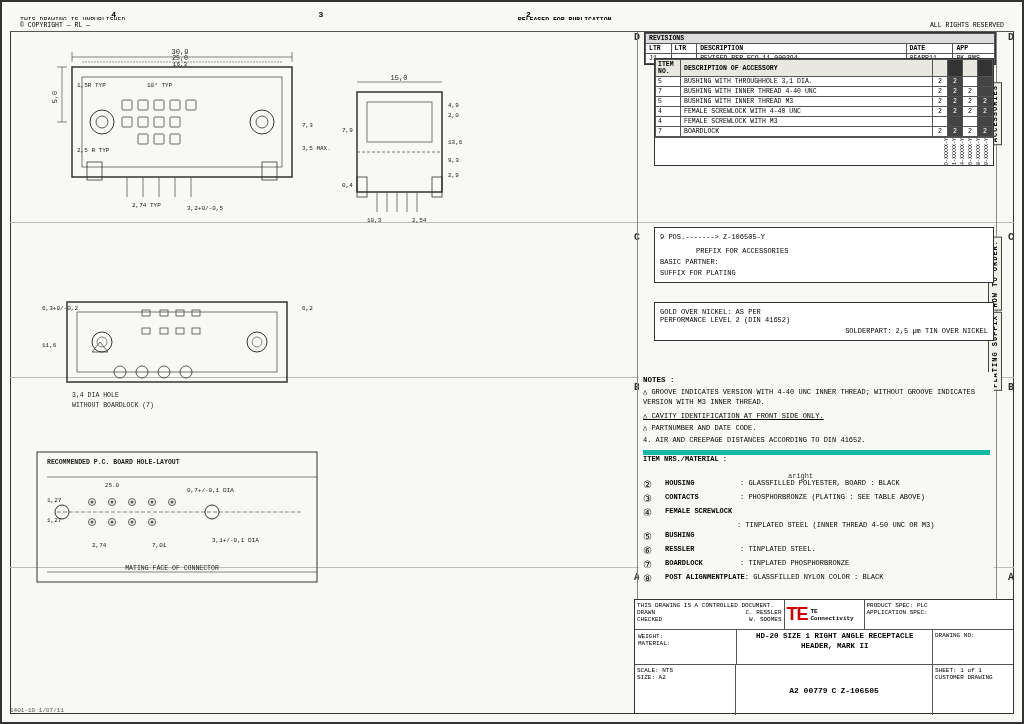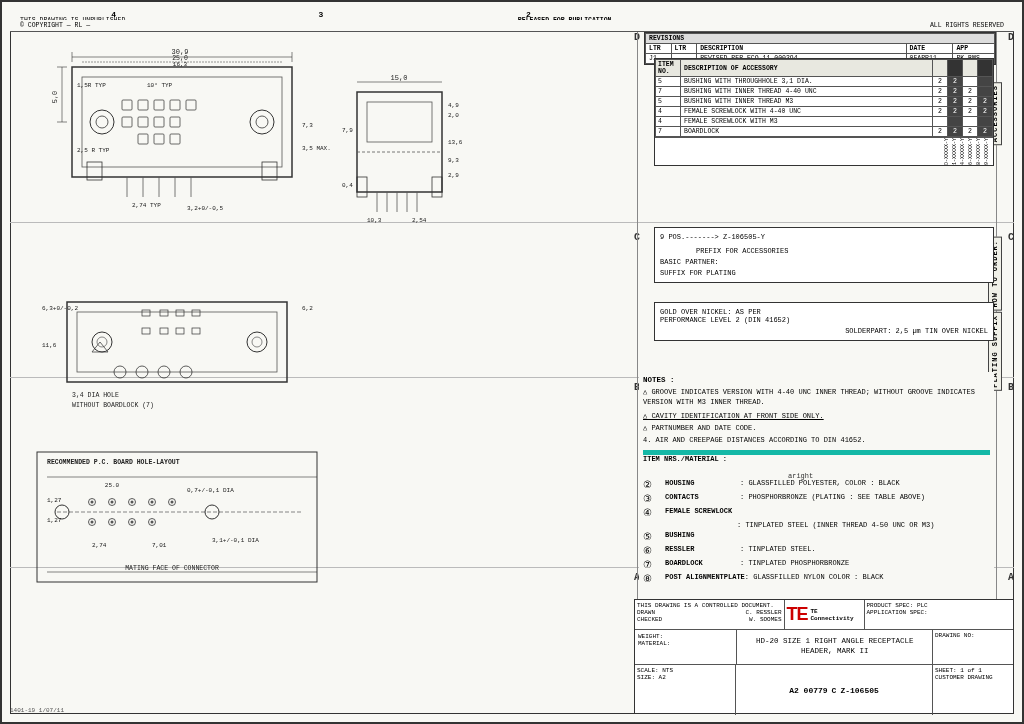--- a/index.html
+++ b/index.html
@@ -362,21 +362,21 @@
     <div style="font-weight:bold;margin-bottom:4px;font-size:7.5px;">NOTES :</div>
     <div style="margin-bottom:4px;line-height:1.4;">△ GROOVE INDICATES VERSION WITH 4-40 UNC INNER THREAD; WITHOUT GROOVE INDICATES VERSION WITH M3 INNER THREAD.</div>
     <div style="margin-bottom:4px;text-decoration:underline;">△ CAVITY IDENTIFICATION AT FRONT SIDE ONLY.</div>
     <div style="margin-bottom:4px;">△ PARTNUMBER AND DATE CODE.</div>
     <div style="margin-bottom:6px;">4. AIR AND CREEPAGE DISTANCES ACCORDING TO DIN 41652.</div>
 
     <div style="font-weight:bold;margin-bottom:16px;border-top:5px solid #14b8a6;">ITEM NRS./MATERIAL :</div>
     <div style="margin-bottom:2px;display:flex;">
       <span style="min-width:18px;font-size:10px;margin-right:4px;">②</span>
       <span style="min-width:75px;font-weight:bold;">HOUSING</span>
-      <span>: GLASSFILLED POLYESTER, COLOR : BLACK</span>
+      <span>: GLASSFILLED POLYESTER, BOARD : BLACK</span>
     </div>
     <div style="margin-bottom:2px;display:flex;">
       <span style="min-width:18px;font-size:10px;margin-right:4px;">③</span>
       <span style="min-width:75px;font-weight:bold;">CONTACTS</span>
       <span>: PHOSPHORBRONZE (PLATING : SEE TABLE ABOVE)</span>
     </div>
     <div style="margin-bottom:2px;display:flex;">
       <span style="min-width:18px;font-size:10px;margin-right:4px;">④</span>
       <span style="min-width:75px;font-weight:bold;">FEMALE SCREWLOCK</span>
     </div>
@@ -425,21 +425,21 @@
         <div>PRODUCT SPEC: <span>PLC</span></div>
         <div>APPLICATION SPEC:</div>
       </div>
     </div>
 
     <div style="display:flex;border-bottom:1px solid #555;height:35px;">
       <div style="flex:1;border-right:1px solid #555;padding:3px;font-size:6px;">
         <div>WEIGHT:</div>
         <div>MATERIAL:</div>
       </div>
-      <div style="flex:2;display:flex;align-items:center;justify-content:center;padding:2px;font-size:7.5px;font-weight:normal;text-align:center;border-right:1px solid #555;">
+      <div style="flex:2;display:flex;justify-content:center;padding:2px;font-size:7.5px;font-weight:bold;text-align:center;border-right:1px solid #555;">
         <div style="line-height:1.3;text-align:center;">HD-20 SIZE 1 RIGHT ANGLE RECEPTACLE HEADER, MARK II</div>
       </div>
       <div style="width:80px;padding:2px;font-size:6px;">
         <div>DRAWING NO:</div>
       </div>
     </div>
 
     <div style="display:flex;height:50px;">
       <div style="flex:1;border-right:1px solid #555;padding:2px;font-size:6px;">
         <div>SCALE: <span>NTS</span></div>

